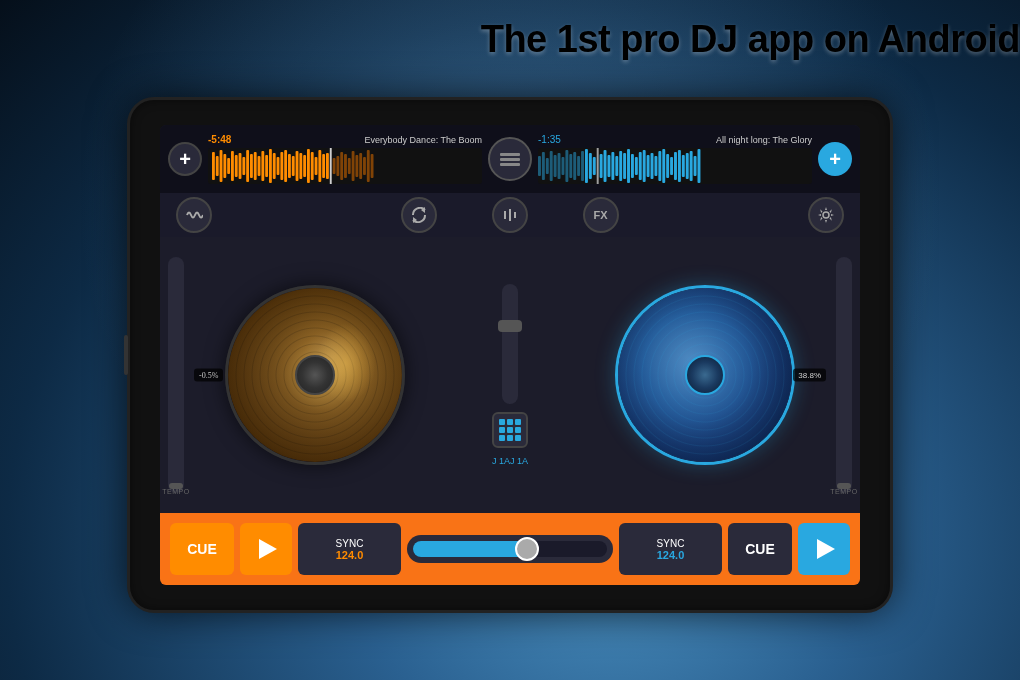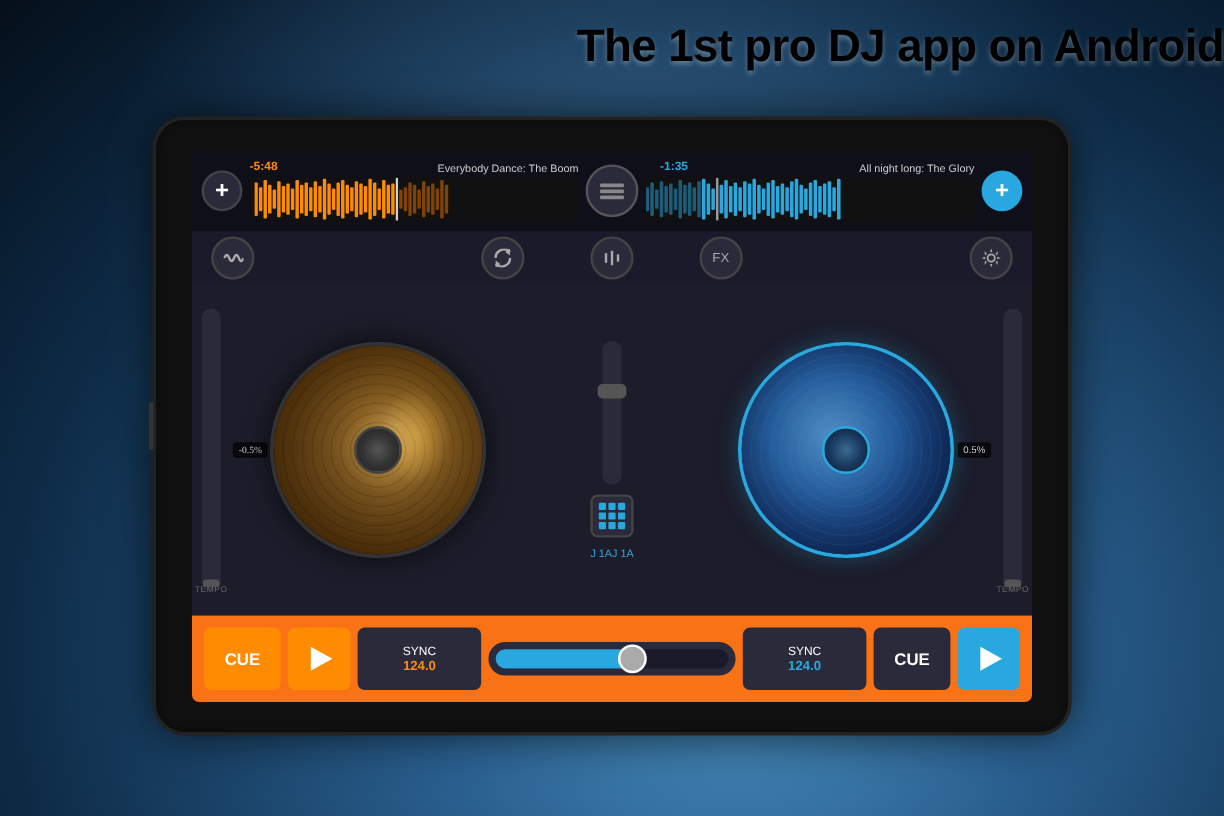--- a/index.html
+++ b/index.html
@@ -191,22 +191,21 @@
       gap: 3px;
     }
     .track-info-right {
       display: flex;
       justify-content: space-between;
       align-items: center;
     }
     .track-time-right {
       color: #29a8e0;
       font-size: 10px;
-      font-weight: bold;
-      margin-left: 12px;
+      font-weight: normal;
     }
     .waveform-right {
       height: 36px;
       background: #111;
       border-radius: 3px;
       position: relative;
       overflow: hidden;
     }
 
     .add-btn-right {
@@ -243,21 +242,21 @@
       display: flex;
       align-items: center;
       justify-content: center;
       color: #ccc;
       font-size: 14px;
       cursor: pointer;
     }
     .ctrl-btn-text {
       color: #aaa;
       font-size: 11px;
-      font-weight: normal;
+      font-weight: bold;
     }
     .gear-btn {
       width: 36px;
       height: 36px;
       border-radius: 50%;
       background: #2a2a3a;
       border: 2px solid #444;
       display: flex;
       align-items: center;
       justify-content: center;
@@ -872,21 +871,21 @@
         <div class="deck-right">
 
           <div class="vinyl-right">
             <div class="vinyl-right-img">
               <div class="vinyl-person-right"></div>
               <div class="vinyl-groove-lines-right"></div>
               <div class="vinyl-center-dot-right"></div>
             </div>
           </div>
 
-          <div class="pitch-badge-right">0.5%</div>
+          <div class="pitch-badge-right">38.8%</div>
 
           <div class="tempo-slider-right">
             <div class="slider-thumb"></div>
             <span class="tempo-label">TEMPO</span>
           </div>
         </div>
       </div>
 
       <div class="bottom-controls">
 

